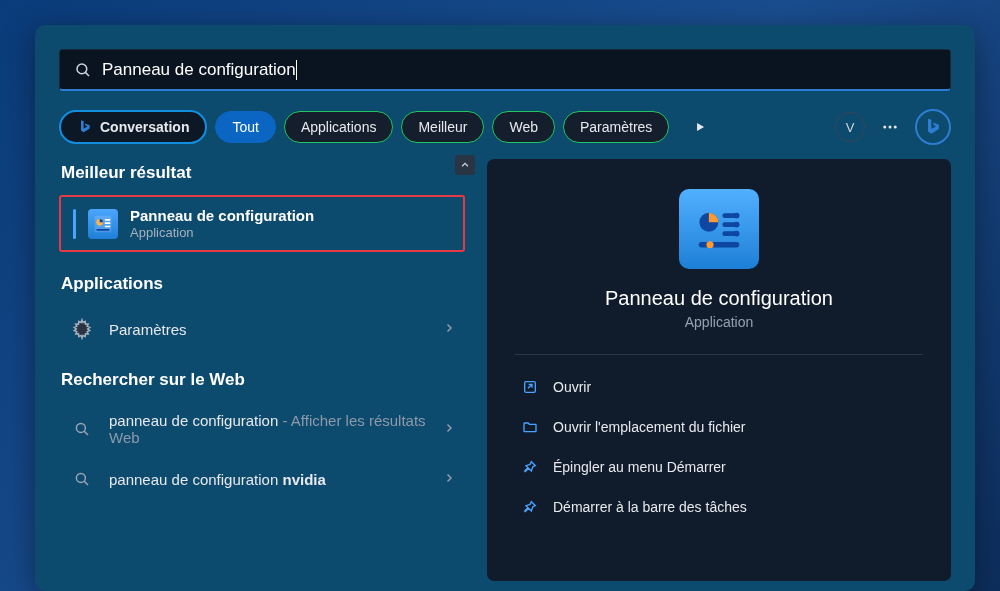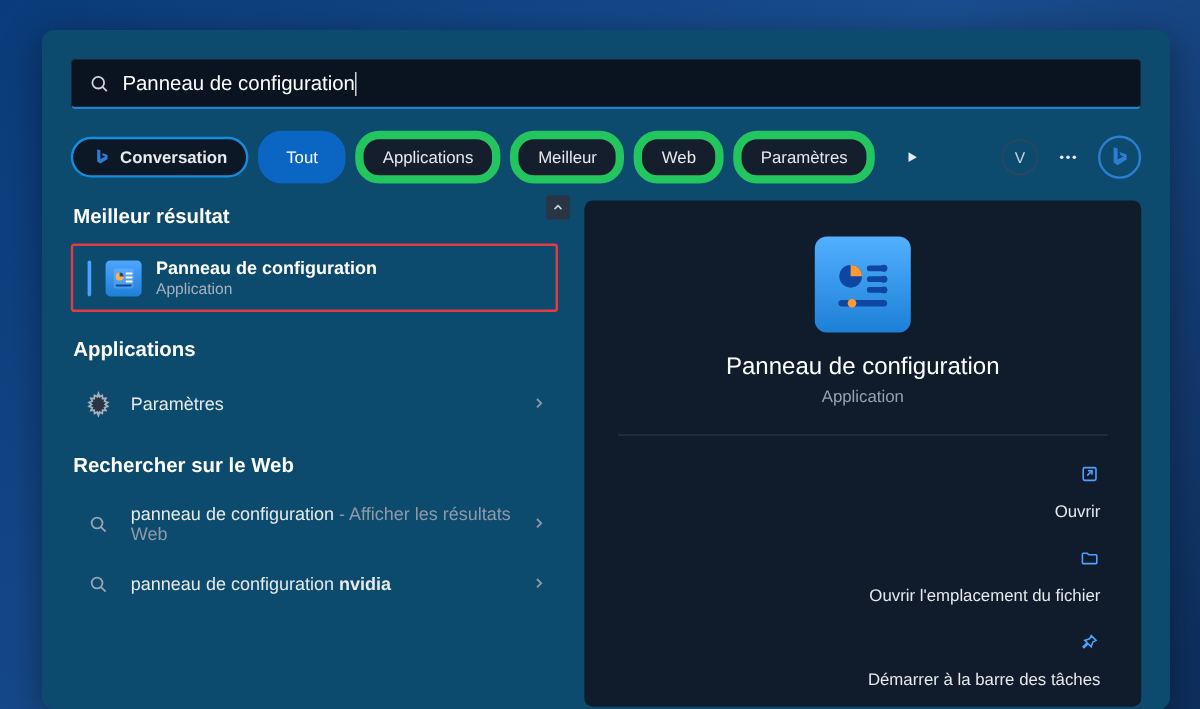--- a/index.html
+++ b/index.html
@@ -56,21 +56,21 @@
     align-items: center;
     gap: 8px;
     margin-bottom: 14px;
   }
   .chip {
     display: flex;
     align-items: center;
     gap: 7px;
     padding: 7px 16px;
     border-radius: 20px;
-    border: 7px solid #22c55e;
+    border: 1px solid #22c55e;
     color: #e7e9ec;
     font-size: 14px;
     cursor: pointer;
     background: #141e2c;
   }
   .chip.conversation {
     border: 2px solid #138edf;
     background: #0d1826;
     font-weight: bold;
   }
@@ -183,28 +183,27 @@
     background: linear-gradient(180deg, #52b0ff 0%, #1d7fd6 100%);
     border-radius: 10px;
     display:flex; align-items:center; justify-content:center;
     margin-bottom: 18px;
   }
   .preview-title { color:#ffffff; font-size:20px; font-weight:400; margin-bottom:4px; }
   .preview-sub { color:#96a1b0; font-size:14px; margin-bottom:24px; }
   .divider { width:100%; height:1px; background:#23314400; border-top:1px solid #2a3847; margin-bottom:14px; }
   .action-list { width:100%; display:flex; flex-direction:column; gap:4px; }
   .action-item {
-    display:flex; align-items:flex-end;
+    display:flex; align-items:center;
     gap: 14px;
     padding: 9px 6px;
     cursor:pointer;
     border-radius:4px;
     color:#e7e9ec;
     font-size:14px;
-    flex-direction:column;
   }
   .action-ico { width:18px; height:18px; display:flex; align-items:center; justify-content:center; color:#4aa3ff; flex-shrink:0; }
 </style>
 </head>
 <body>
 
 <div class="start-panel">
 
   <div class="search-bar">
     <svg class="search-icon-svg" viewBox="0 0 24 24" fill="none" stroke="#cfd4db" stroke-width="2">
@@ -387,19 +386,27 @@
               </svg>
           </span>
           <span>Ouvrir l'emplacement du fichier</span>
         </div>
         <div class="action-item">
           <span class="action-ico">
             <svg width="16" height="16" viewBox="0 0 24 24" fill="none" stroke="#4aa3ff" stroke-width="2">
                 <path d="M14 4 L20 10 L16 12 L14 18 L10 14 L5 19 L4 18 L9 13 L6 10 L12 8 Z"></path>
               </svg>
           </span>
+          <span>Épingler au menu Démarrer</span>
+        </div>
+        <div class="action-item">
+          <span class="action-ico">
+            <svg width="16" height="16" viewBox="0 0 24 24" fill="none" stroke="#4aa3ff" stroke-width="2">
+                <path d="M14 4 L20 10 L16 12 L14 18 L10 14 L5 19 L4 18 L9 13 L6 10 L12 8 Z"></path>
+              </svg>
+          </span>
           <span>Démarrer à la barre des tâches</span>
         </div>
       </div>
     </div>
 
   </div>
 </div>
 
 </body></html>

